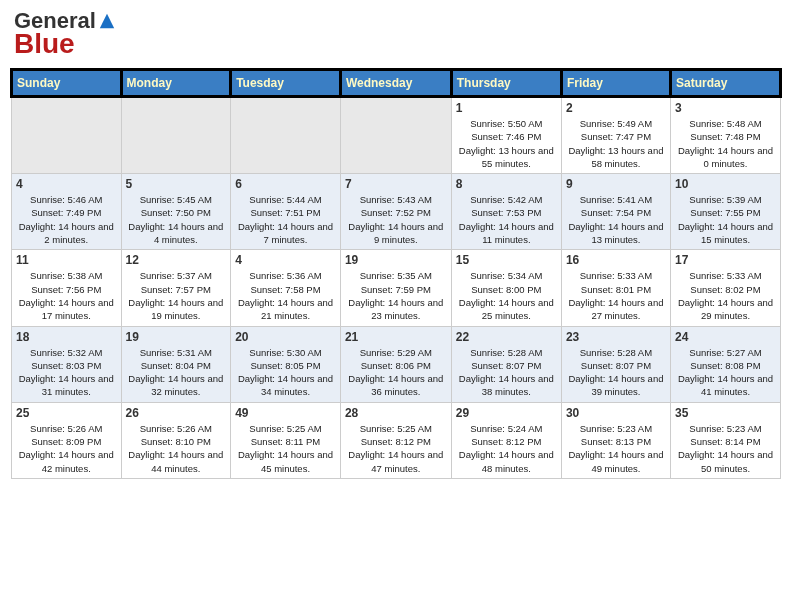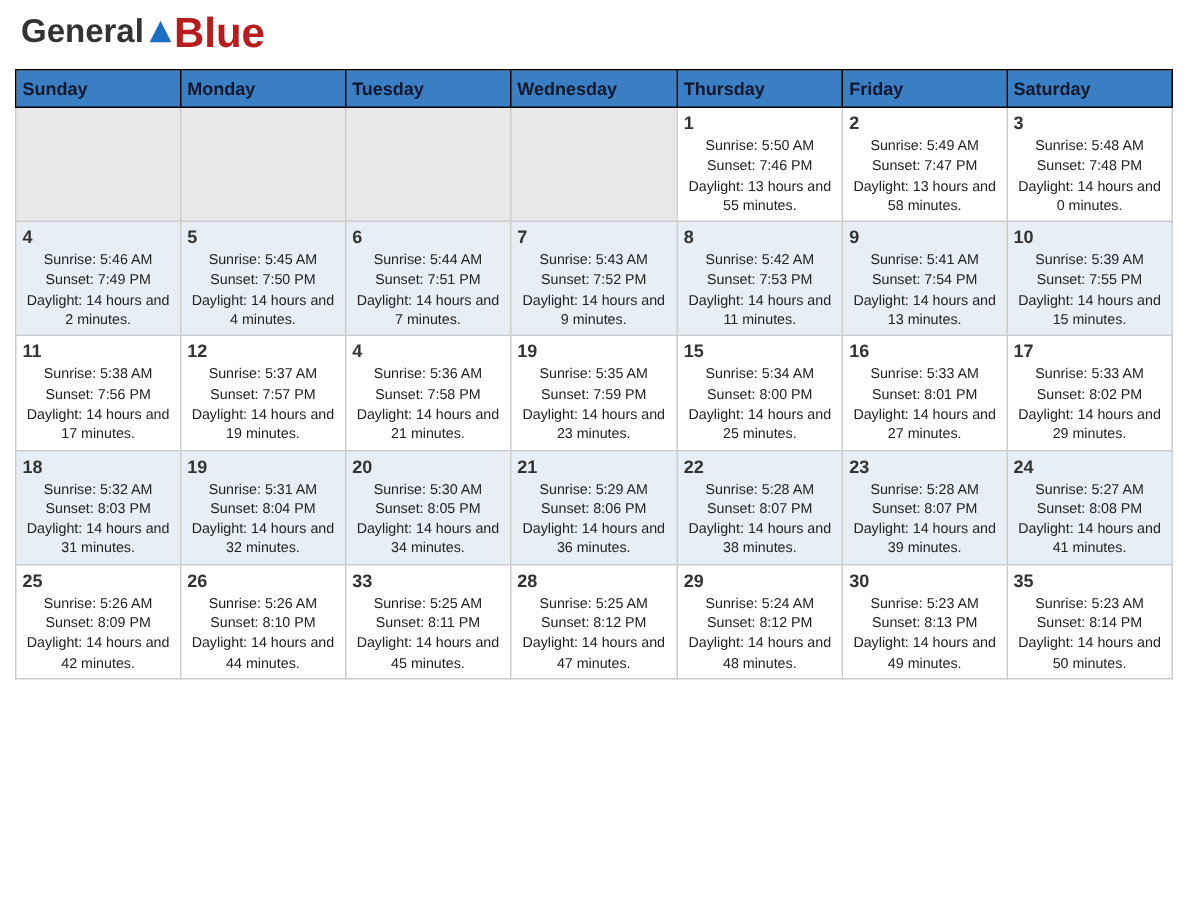--- a/index.html
+++ b/index.html
@@ -12,21 +12,21 @@
     }
     .header {
       display: flex;
       justify-content: space-between;
       align-items: flex-start;
       margin-bottom: 8px;
       padding: 0 4px;
     }
     .logo {
       display: flex;
-      flex-direction: row;
+      flex-direction: column;
       align-items: flex-start;
     }
     .logo-text {
       display: flex;
       align-items: center;
       font-size: 22px;
       font-weight: bold;
       color: #333;
       line-height: 1;
     }
@@ -50,26 +50,26 @@
       font-size: 14px;
       color: #333;
     }
     .calendar {
       width: 100%;
       border-collapse: collapse;
       border: 1px solid #ccc;
     }
     .calendar th {
       background: #3a7ec4;
-      color: #0f172a;
+      color: #fef9c3;
       font-size: 12px;
       font-weight: bold;
       padding: 5px 4px;
       text-align: left;
-      border: 1px solid #000000;
+      border: 3px solid #000000;
     }
     .calendar td {
       border: 1px solid #ccc;
       vertical-align: top;
       padding: 3px 4px;
       width: 113px;
       min-height: 80px;
       font-size: 10px;
       color: #333;
       background: #fff;
@@ -243,21 +243,21 @@
       <tr class="row-odd">
         <td>
           <span class="day-num">25</span>
           <div class="day-info">Sunrise: 5:26 AM<br>Sunset: 8:09 PM<br>Daylight: 14 hours and 42 minutes.</div>
         </td>
         <td>
           <span class="day-num">26</span>
           <div class="day-info">Sunrise: 5:26 AM<br>Sunset: 8:10 PM<br>Daylight: 14 hours and 44 minutes.</div>
         </td>
         <td>
-          <span class="day-num">33</span>
+          <span class="day-num">49</span>
           <div class="day-info">Sunrise: 5:25 AM<br>Sunset: 8:11 PM<br>Daylight: 14 hours and 45 minutes.</div>
         </td>
         <td>
           <span class="day-num">28</span>
           <div class="day-info">Sunrise: 5:25 AM<br>Sunset: 8:12 PM<br>Daylight: 14 hours and 47 minutes.</div>
         </td>
         <td>
           <span class="day-num">29</span>
           <div class="day-info">Sunrise: 5:24 AM<br>Sunset: 8:12 PM<br>Daylight: 14 hours and 48 minutes.</div>
         </td>

